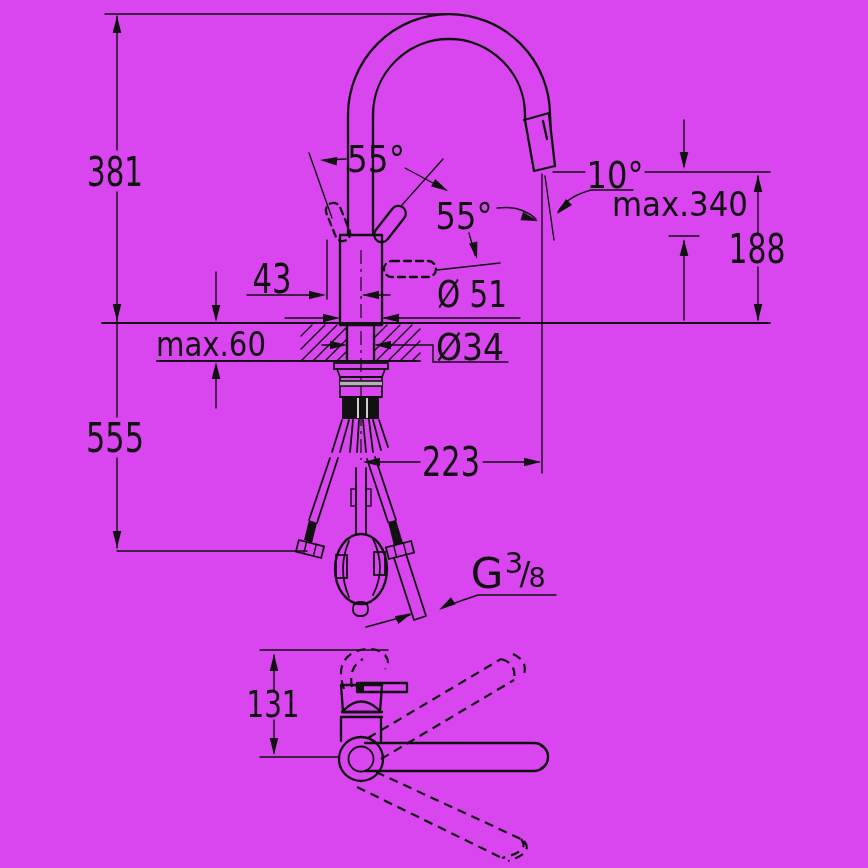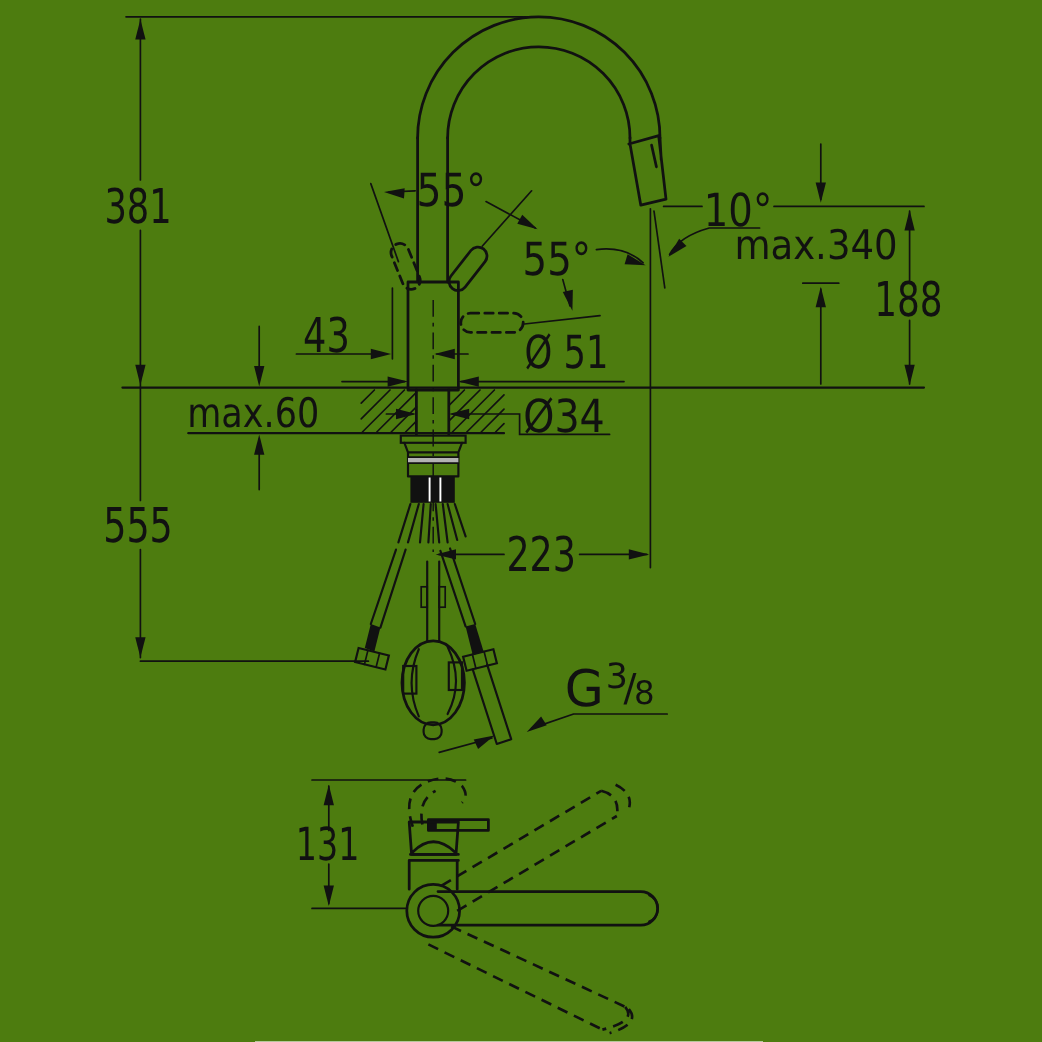--- a/index.html
+++ b/index.html
@@ -1,16 +1,16 @@
 <!DOCTYPE html>
 <html><head>
 <meta charset="utf-8">
 <style>
   html,body{margin:0;padding:0;background:#ffffff;}
-  .stage{width:868px;height:868px;background:#4d7c0f;position:relative;overflow:hidden;}
+  .stage{width:868px;height:868px;background:#d946ef;position:relative;overflow:hidden;}
   svg{display:block;}
   svg text{font-family:"DejaVu Sans","Liberation Sans",sans-serif;fill:#111;}
   .thin{stroke:#111;stroke-width:1.4;fill:none;stroke-linecap:round;}
   .med{stroke:#111;stroke-width:1.8;fill:none;stroke-linecap:round;}
   .main{stroke:#111;stroke-width:2.3;fill:none;stroke-linecap:round;stroke-linejoin:round;}
   .dashedmain{stroke:#111;stroke-width:2.2;fill:none;stroke-dasharray:9 6;stroke-linecap:butt;}
   .arrow{fill:#111;stroke:none;}
   .centerline{stroke:#111;stroke-width:1.2;fill:none;stroke-dasharray:14 5 3 5;}
 </style>
 </head>

